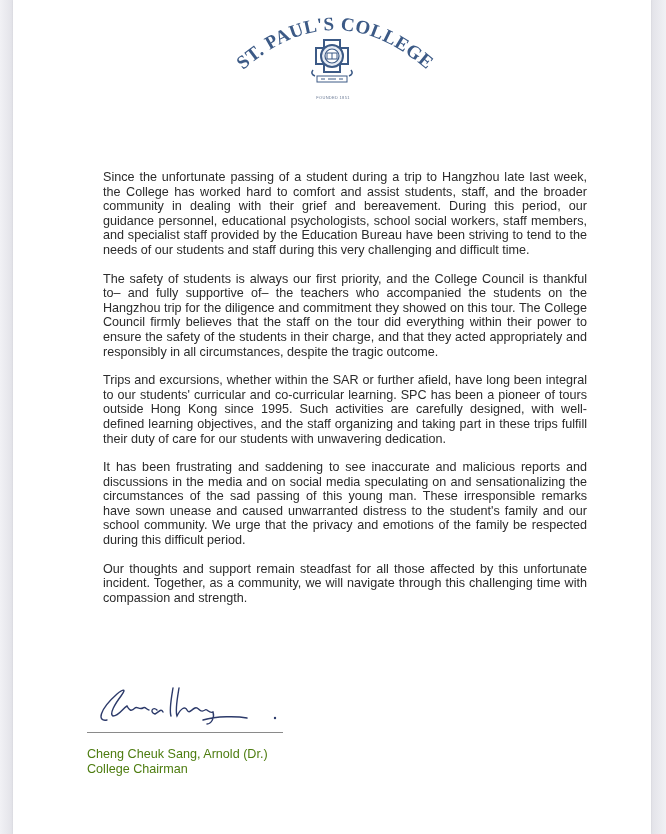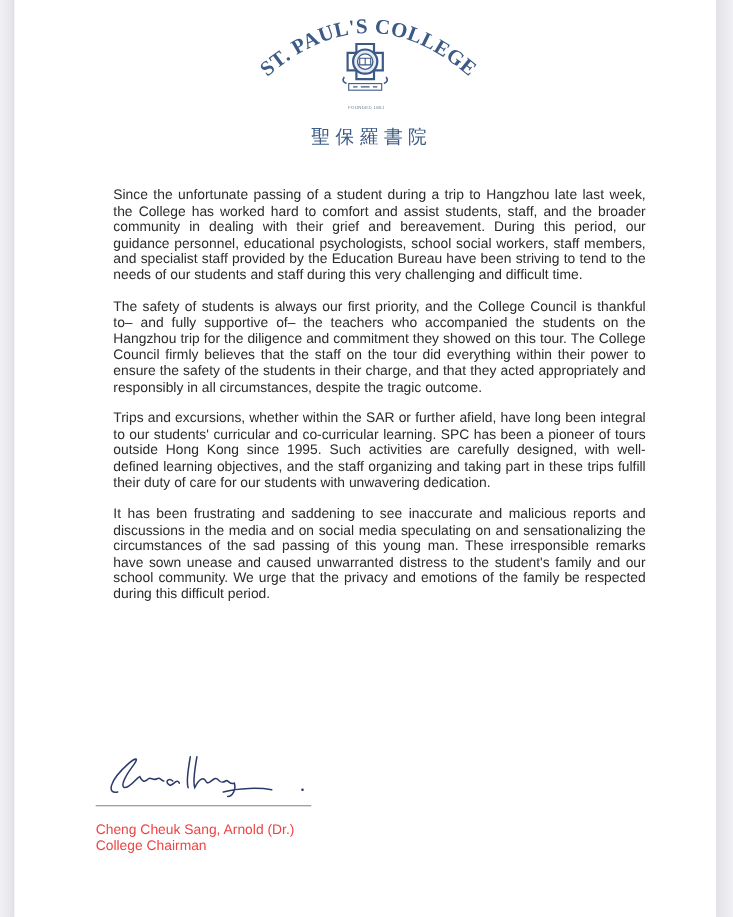--- a/index.html
+++ b/index.html
@@ -31,21 +31,21 @@
 
   .content { position: absolute; left: 74px; top: 170px; width: 500px; }
   .heading { font-size: 12.6px; text-decoration: underline; margin: 0 0 12px 0; color: #2b2b2b; }
   .para {
     font-size: 12.6px; line-height: 14.6px; text-align: justify;
     margin: 0 0 14px 16px; color: #2b2b2b;
   }
   .sig-block { position: absolute; left: 74px; top: 680px; width: 260px; }
   .signature { width: 200px; height: 50px; display: block; }
   .sig-line { width: 196px; height: 1px; background: #8a8a8a; margin: 2px 0 14px 0; }
-  .signer-name, .signer-title { font-size: 12.6px; line-height: 14.6px; color: #ef4444; }
+  .signer-name, .signer-title { font-size: 12.6px; line-height: 14.6px; color: #4d7c0f; }
 </style>
 </head>
 <body>
 
 <div class="frame-left"></div>
 <div class="frame-right"></div>
 
 <div class="page">
 
   <div class="letterhead">
@@ -62,28 +62,28 @@
       <path d="M17 4 h16 v8 h8 v16 h-8 v8 h-16 v-8 h-8 v-16 h8 z" fill="none" stroke="#3c5a86" stroke-width="2"></path>
       <circle cx="25" cy="20" r="11" fill="#e7ecf4" stroke="#3c5a86" stroke-width="2"></circle>
       <circle cx="25" cy="20" r="7" fill="#ffffff" stroke="#3c5a86" stroke-width="1.2"></circle>
       <path d="M20 17 h10 v6 h-10 z M25 17 v6" fill="none" stroke="#3c5a86" stroke-width="1"></path>
       <path d="M6 34 q-3 4 2 6 M44 34 q3 4 -2 6" fill="none" stroke="#3c5a86" stroke-width="1.5"></path>
       <rect x="10" y="40" width="30" height="6" fill="#ffffff" stroke="#3c5a86" stroke-width="1"></rect>
       <path d="M14 43 h4 M21 43 h8 M32 43 h4" stroke="#3c5a86" stroke-width="1"></path>
     </svg>
 
     <div class="founded">FOUNDED 1851</div>
-    <div class="chinese-name">聖保羅書院</div>
   </div>
 
   <div class="content">
     <p class="para">Since the unfortunate passing of a student during a trip to Hangzhou late last week, the College has worked hard to comfort and assist students, staff, and the broader community in dealing with their grief and bereavement.  During this period, our guidance personnel, educational psychologists, school social workers, staff members, and specialist staff provided by the Education Bureau have been striving to tend to the needs of our students and staff during this very challenging and difficult time.</p>
     <p class="para">The safety of students is always our first priority, and the College Council is thankful to– and fully supportive of– the teachers who accompanied the students on the Hangzhou trip for the diligence and commitment they showed on this tour.  The College Council firmly believes that the staff on the tour did everything within their power to ensure the safety of the students in their charge, and that they acted appropriately and responsibly in all circumstances, despite the tragic outcome.</p>
     <p class="para">Trips and excursions, whether within the SAR or further afield, have long been integral to our students' curricular and co-curricular learning.  SPC has been a pioneer of tours outside Hong Kong since 1995.  Such activities are carefully designed, with well-defined learning objectives, and the staff organizing and taking part in these trips fulfill their duty of care for our students with unwavering dedication.</p>
     <p class="para">It has been frustrating and saddening to see inaccurate and malicious reports and discussions in the media and on social media speculating on and sensationalizing the circumstances of the sad passing of this young man.  These irresponsible remarks have sown unease and caused unwarranted distress to the student's family and our school community.  We urge that the privacy and emotions of the family be respected during this difficult period.</p>
+    <p class="para">Our thoughts and support remain steadfast for all those affected by this unfortunate incident.  Together, as a community, we will navigate through this challenging time with compassion and strength.</p>
   </div>
 
   <div class="sig-block">
     <svg class="signature" viewBox="0 0 200 50">
       <path d="M20 40 C 10 42, 12 30, 30 14 C 36 9, 40 8, 34 16 C 28 24, 22 34, 26 36 C 32 36, 36 28, 40 26 C 42 30, 44 32, 48 28 C 50 26, 52 30, 56 28 C 58 26, 60 30, 62 30 M70 30 C 66 26, 62 32, 68 34 C 72 32, 74 28, 76 32 M86 8 C 84 20, 82 30, 84 36 M92 8 C 90 20, 88 30, 90 36 C 94 28, 98 26, 100 30 C 102 34, 104 30, 108 28 C 112 26, 112 34, 118 30 C 120 28, 122 34, 126 32 C 128 38, 124 44, 120 44 M116 40 C 130 36, 150 36, 160 38" fill="none" stroke="#2c3a6a" stroke-width="1.4" stroke-linecap="round"></path>
       <circle cx="188" cy="38" r="1.2" fill="#2c3a6a"></circle>
     </svg>
     <div class="sig-line"></div>
     <div class="signer-name">Cheng Cheuk Sang, Arnold (Dr.)</div>
     <div class="signer-title">College Chairman</div>

